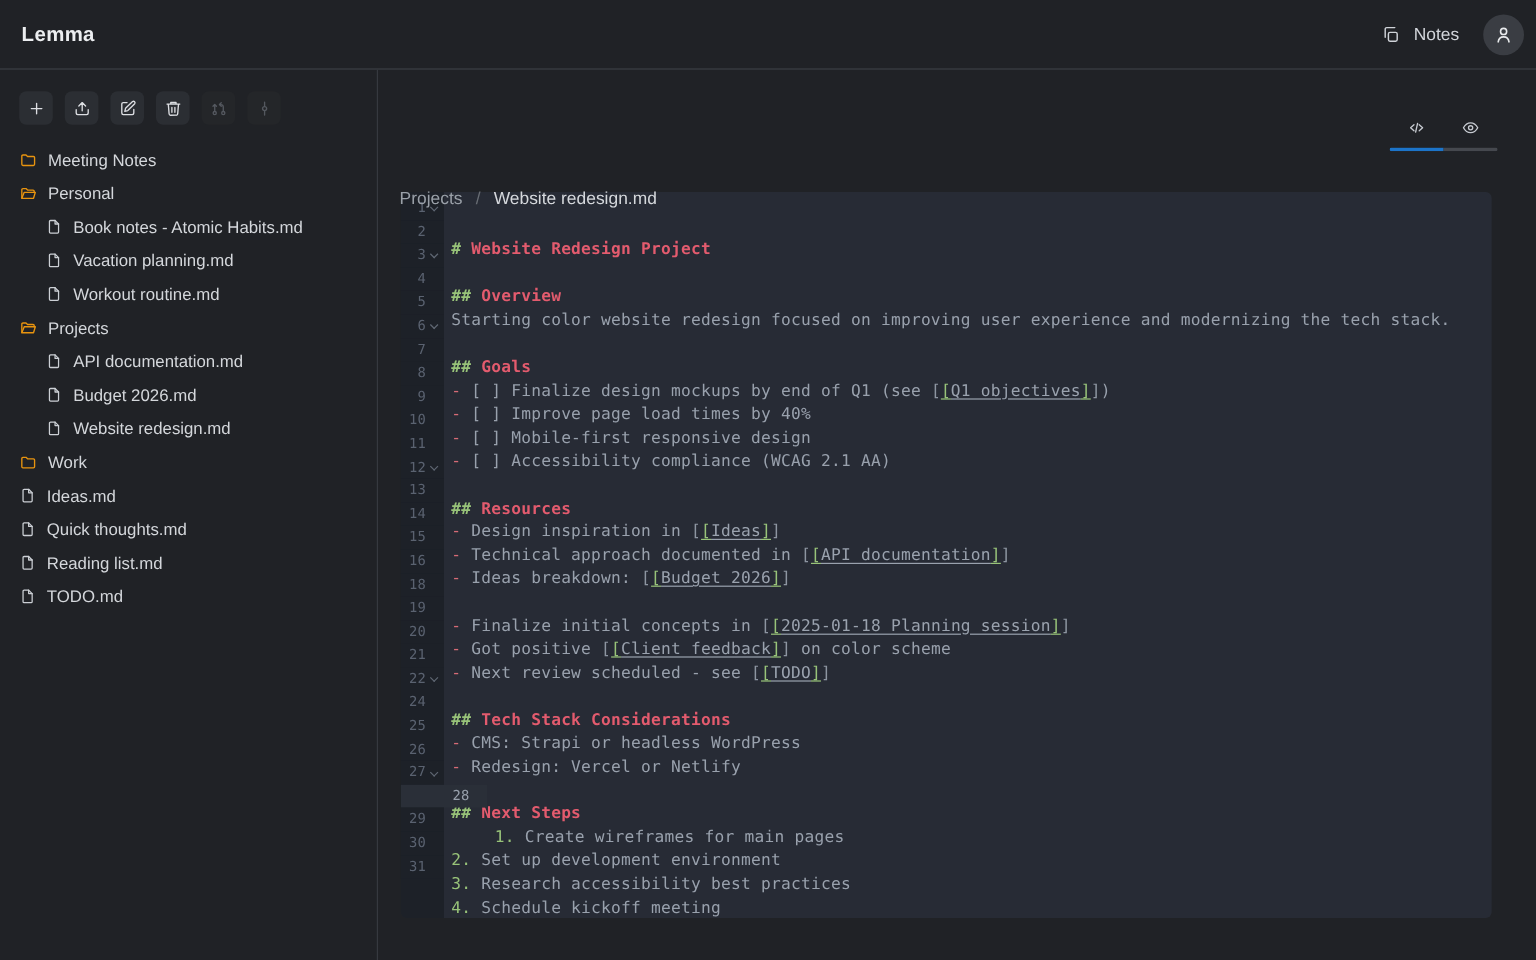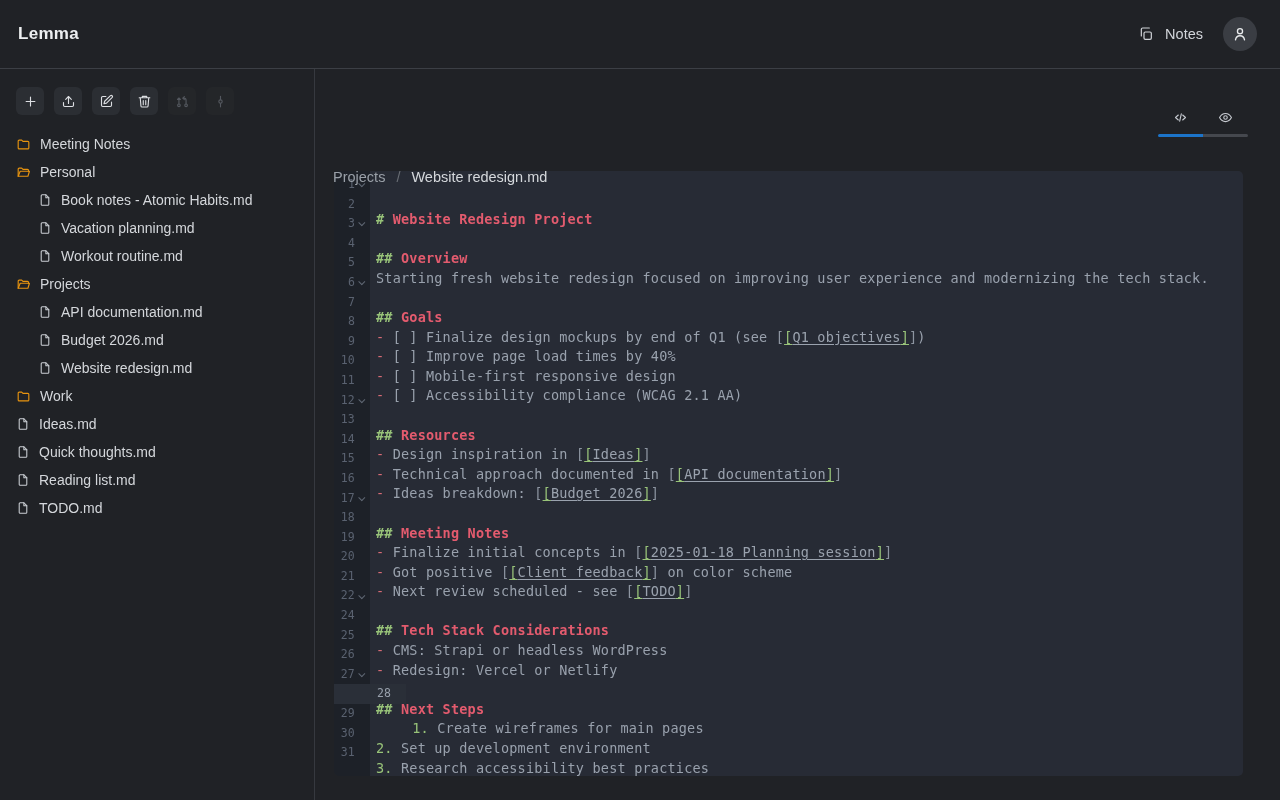--- a/index.html
+++ b/index.html
@@ -5,21 +5,21 @@
   :root{
     --appbg:#202226; --edbg:#272b35; --gutbg:#1d2128; --activebg:#2e3440;
     --accent:#1c74c9; --folder:#e8940f; --heading:#e35b6e; --green:#98c379; --dash:#d76b76;
   }
   *{margin:0;padding:0;box-sizing:border-box;}
   html,body{width:1280px;height:800px;overflow:hidden;}
   body{background:var(--appbg);font-family:"Liberation Sans",sans-serif;color:#d4d7db;}
   button{background:none;border:none;font-family:inherit;cursor:pointer;padding:0;color:inherit;}
 
   
-  .topbar{height:69px;border-bottom:1px solid #3c3f45;display:flex;align-items:center;padding:0 23px 0 18px;}
+  .topbar{height:58px;border-bottom:1px solid #3c3f45;display:flex;align-items:center;padding:0 10px 0 18px;}
   .brand{color:#eceef0;font-size:17px;font-weight:700;letter-spacing:.3px;}
   .tb-right{margin-left:auto;display:flex;align-items:center;gap:20px;}
   .notes{display:flex;align-items:center;gap:11px;color:#d2d5da;font-size:14.5px;}
   .notes .nicon{display:flex;color:#cfd3d8;}
   .avatar{width:34px;height:34px;border-radius:50%;background:#3a3d43;display:flex;align-items:center;justify-content:center;color:#e8eaec;}
 
   
   .layout{display:flex;height:742px;}
   .sidebar{width:315px;flex:0 0 315px;border-right:1px solid #36393f;padding-top:18px;}
   .toolbar{display:flex;gap:10px;padding-left:16px;}
@@ -334,21 +334,21 @@
               <span class="chev"></span>
             </span>
           </div>
           <div class="code"><span class="tok-h">## </span><span class="tok-hd">Overview</span></div>
         </div>
         <div class="row">
           <div class="gut">
             <span class="ln">4</span>
             <span class="foldbox"></span>
           </div>
-          <div class="code"><span class="tok-t">Starting fresh website redesign focused on improving user experience and modernizing the tech stack.</span></div>
+          <div class="code"><span class="tok-t">Starting color website redesign focused on improving user experience and modernizing the tech stack.</span></div>
         </div>
         <div class="row">
           <div class="gut">
             <span class="ln">5</span>
             <span class="foldbox"></span>
           </div>
           <div class="code"></div>
         </div>
         <div class="row">
           <div class="gut">
@@ -426,29 +426,20 @@
         </div>
         <div class="row">
           <div class="gut">
             <span class="ln">16</span>
             <span class="foldbox"></span>
           </div>
           <div class="code"></div>
         </div>
         <div class="row">
           <div class="gut">
-            <span class="ln">17</span>
-            <span class="foldbox">
-              <span class="chev"></span>
-            </span>
-          </div>
-          <div class="code"><span class="tok-h">## </span><span class="tok-hd">Meeting Notes</span></div>
-        </div>
-        <div class="row">
-          <div class="gut">
             <span class="ln">18</span>
             <span class="foldbox"></span>
           </div>
           <div class="code"><span class="tok-d">- </span><span class="tok-t">Finalize initial concepts in </span><span class="tok-ob">[</span><span class="tok-lb">[</span><span class="tok-lt">2025-01-18 Planning session</span><span class="tok-lb">]</span><span class="tok-ob">]</span></div>
         </div>
         <div class="row">
           <div class="gut">
             <span class="ln">19</span>
             <span class="foldbox"></span>
           </div>

